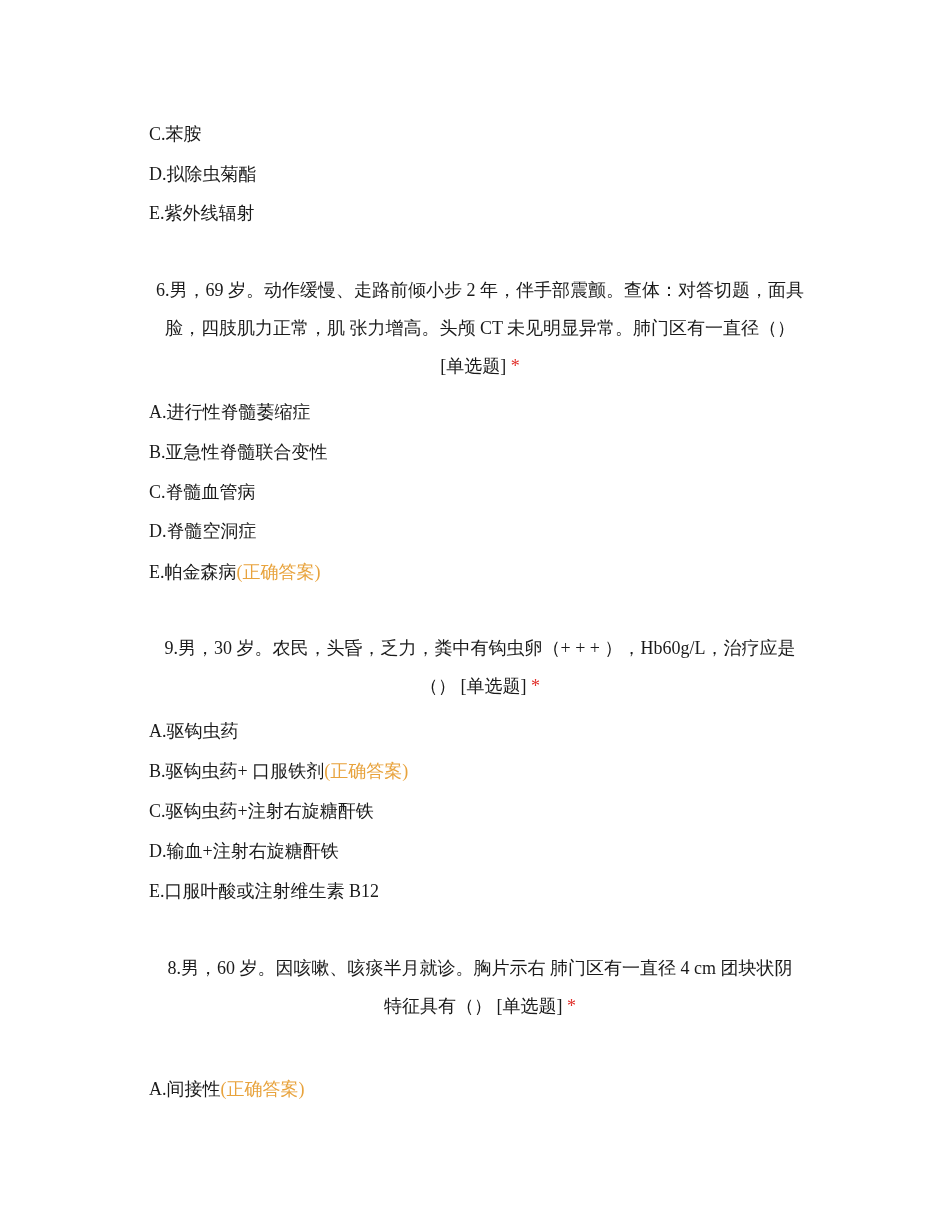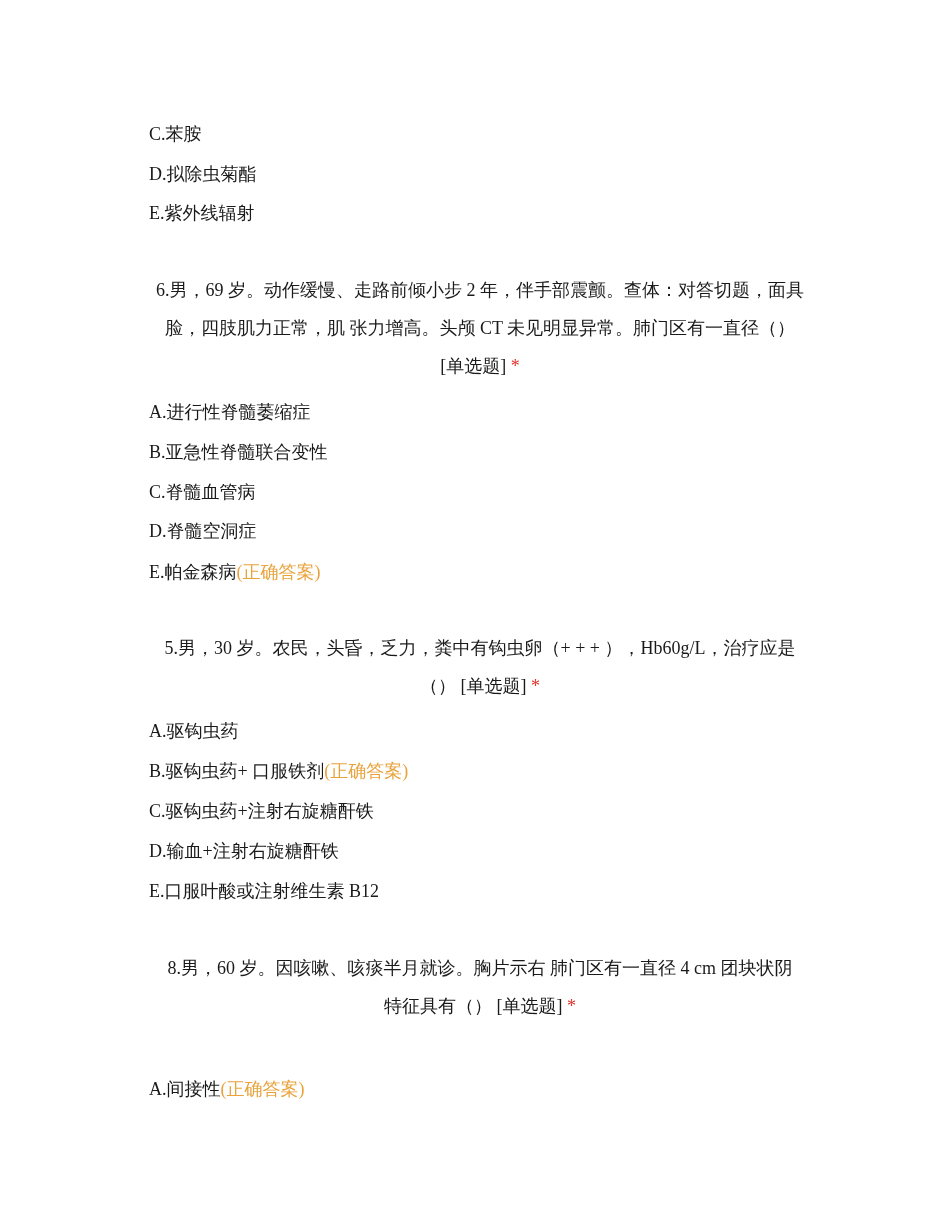--- a/index.html
+++ b/index.html
@@ -81,21 +81,21 @@
     <span>C.脊髓血管病</span><span class="correct"></span>
   </div>
   <div class="option" style="top:519px;">
     <span>D.脊髓空洞症</span><span class="correct"></span>
   </div>
   <div class="option" style="top:529px;margin-top:31px;">
     <span>E.帕金森病</span><span class="correct">(正确答案)</span>
   </div>
 
   <div class="question" style="top:629px;">
-    <span class="qline">5.男，30 岁。农民，头昏，乏力，粪中有钩虫卵（+ + + ），Hb60g/L，治疗应是</span>
+    <span class="qline">9.男，30 岁。农民，头昏，乏力，粪中有钩虫卵（+ + + ），Hb60g/L，治疗应是</span>
     <span class="qline"><span>（） [单选题]</span> <span class="req">*</span></span>
   </div>
   <div class="option" style="top:719px;">
     <span>A.驱钩虫药</span><span class="correct"></span>
   </div>
   <div class="option" style="top:799px;">
     <span>C.驱钩虫药+注射右旋糖酐铁</span><span class="correct"></span>
   </div>
   <div class="option" style="top:759px;">
     <span>B.驱钩虫药+ 口服铁剂</span><span class="correct">(正确答案)</span>

